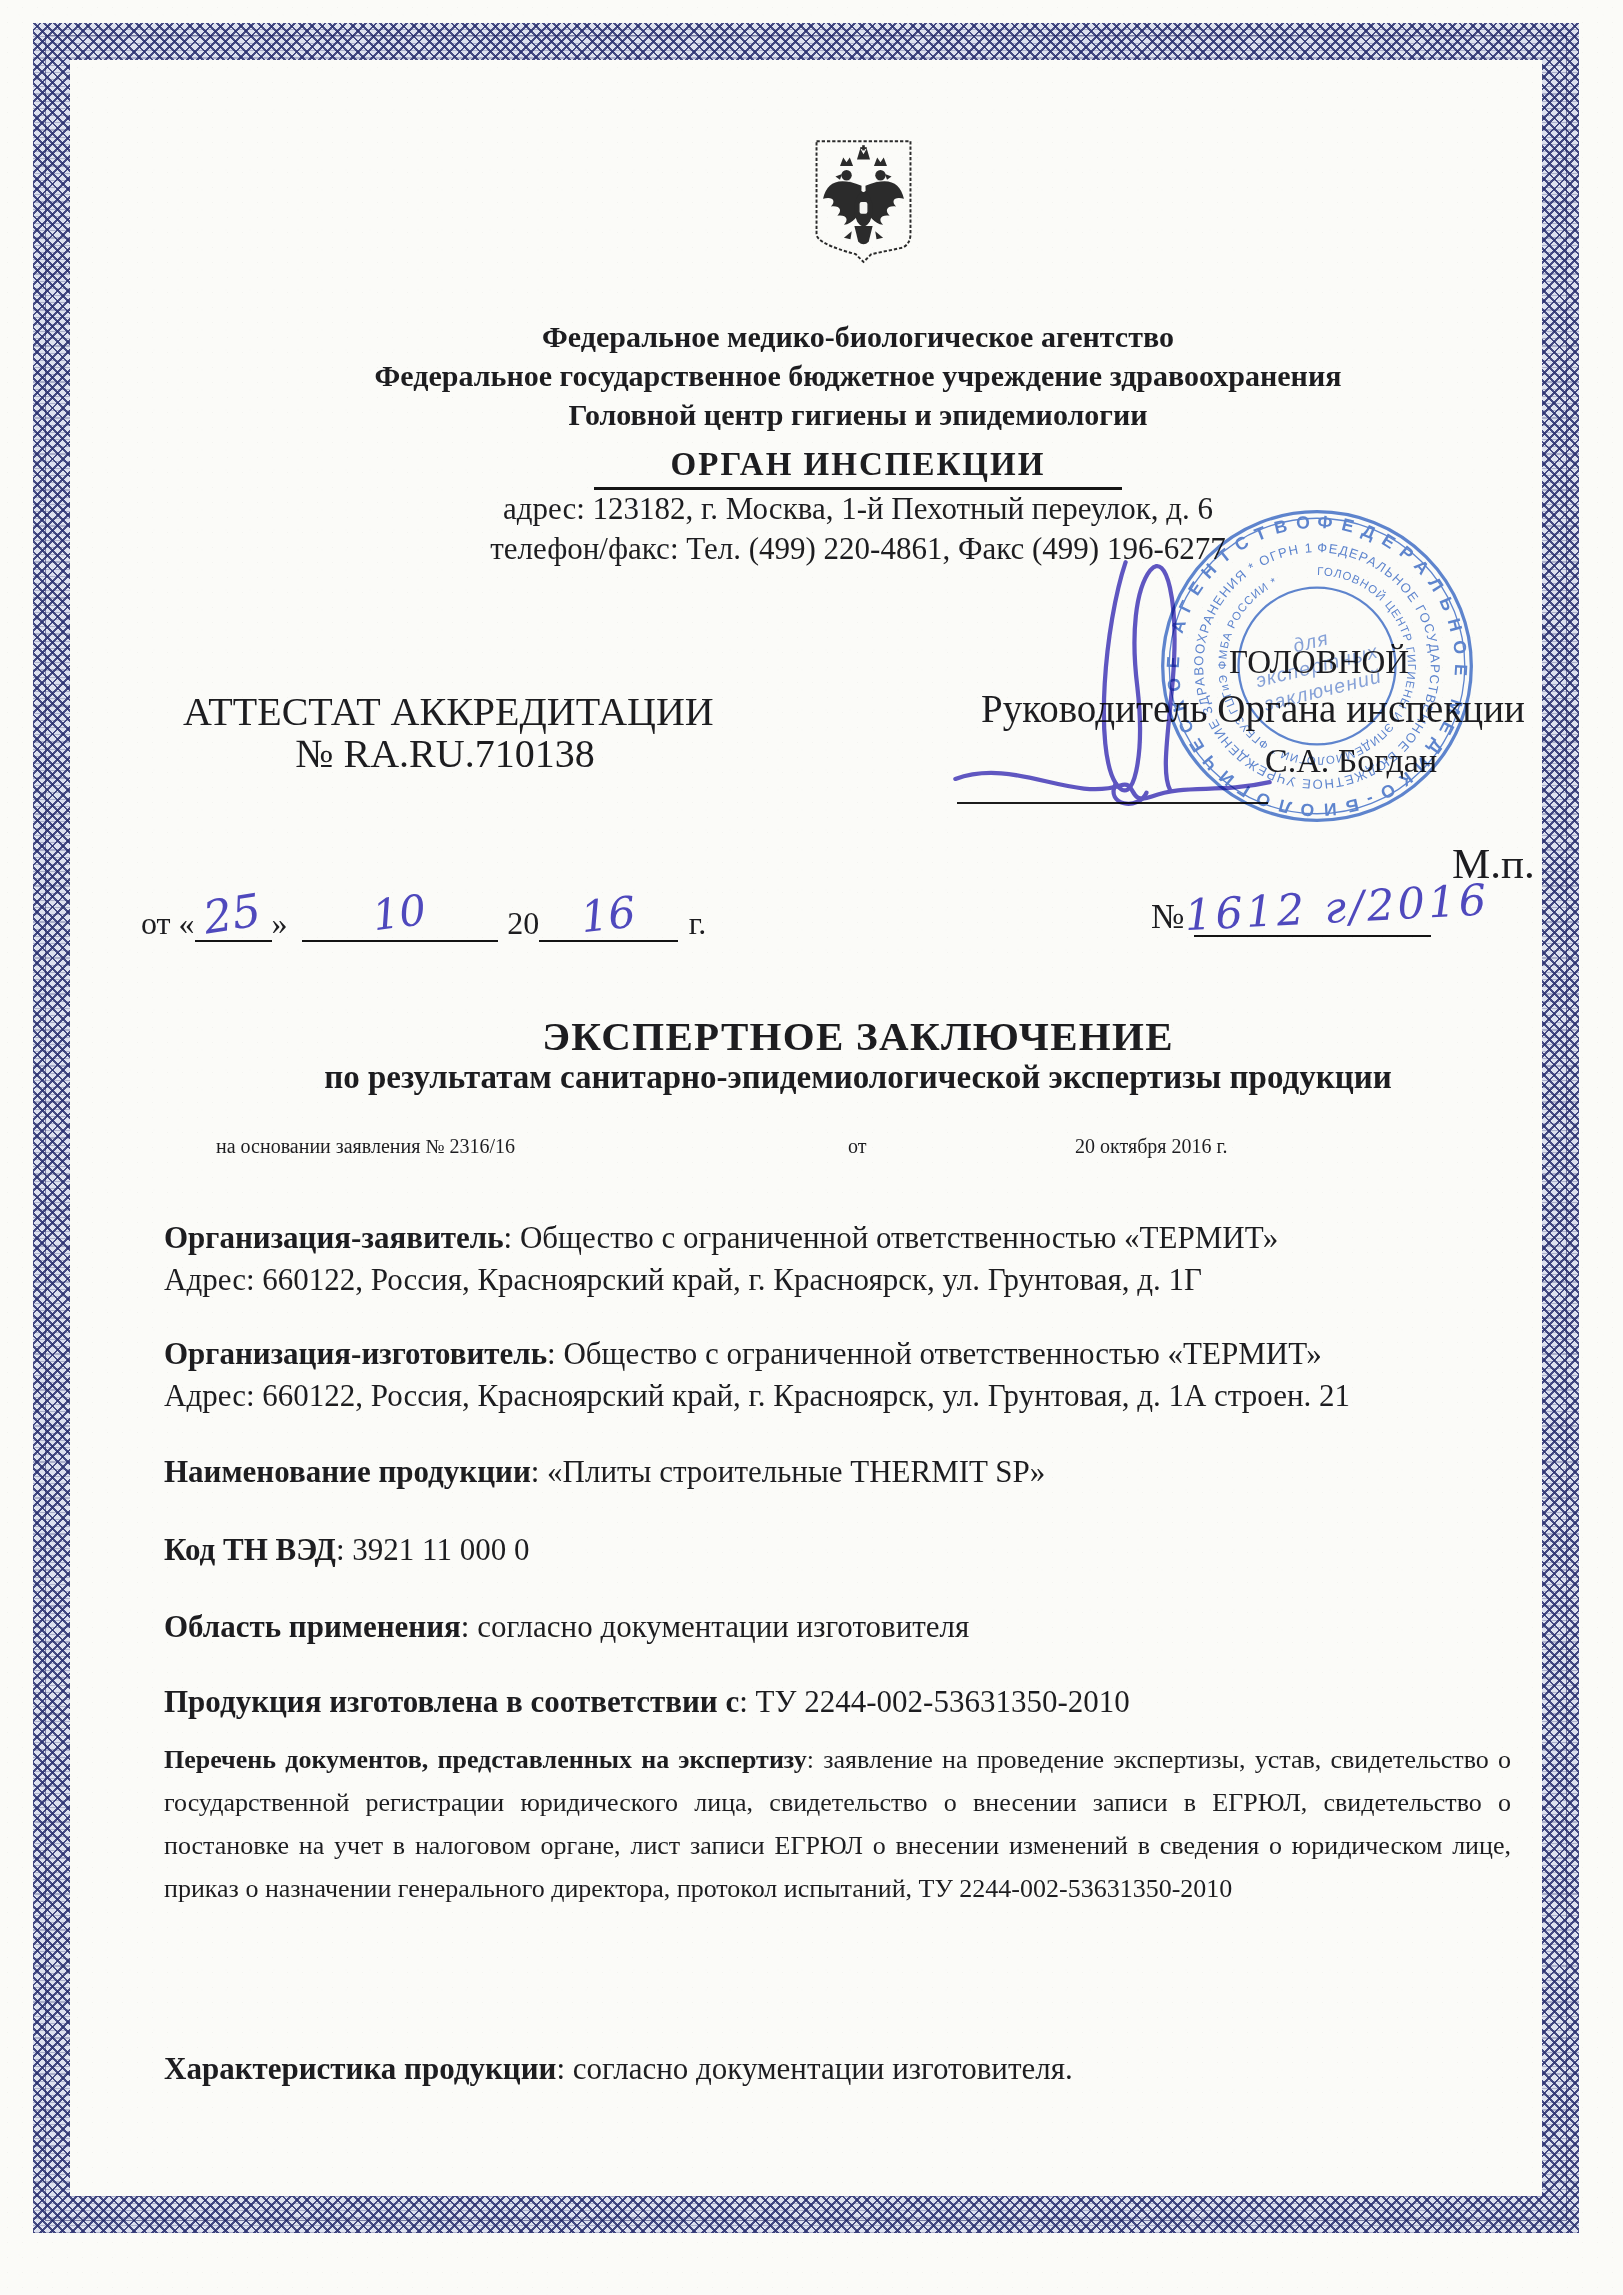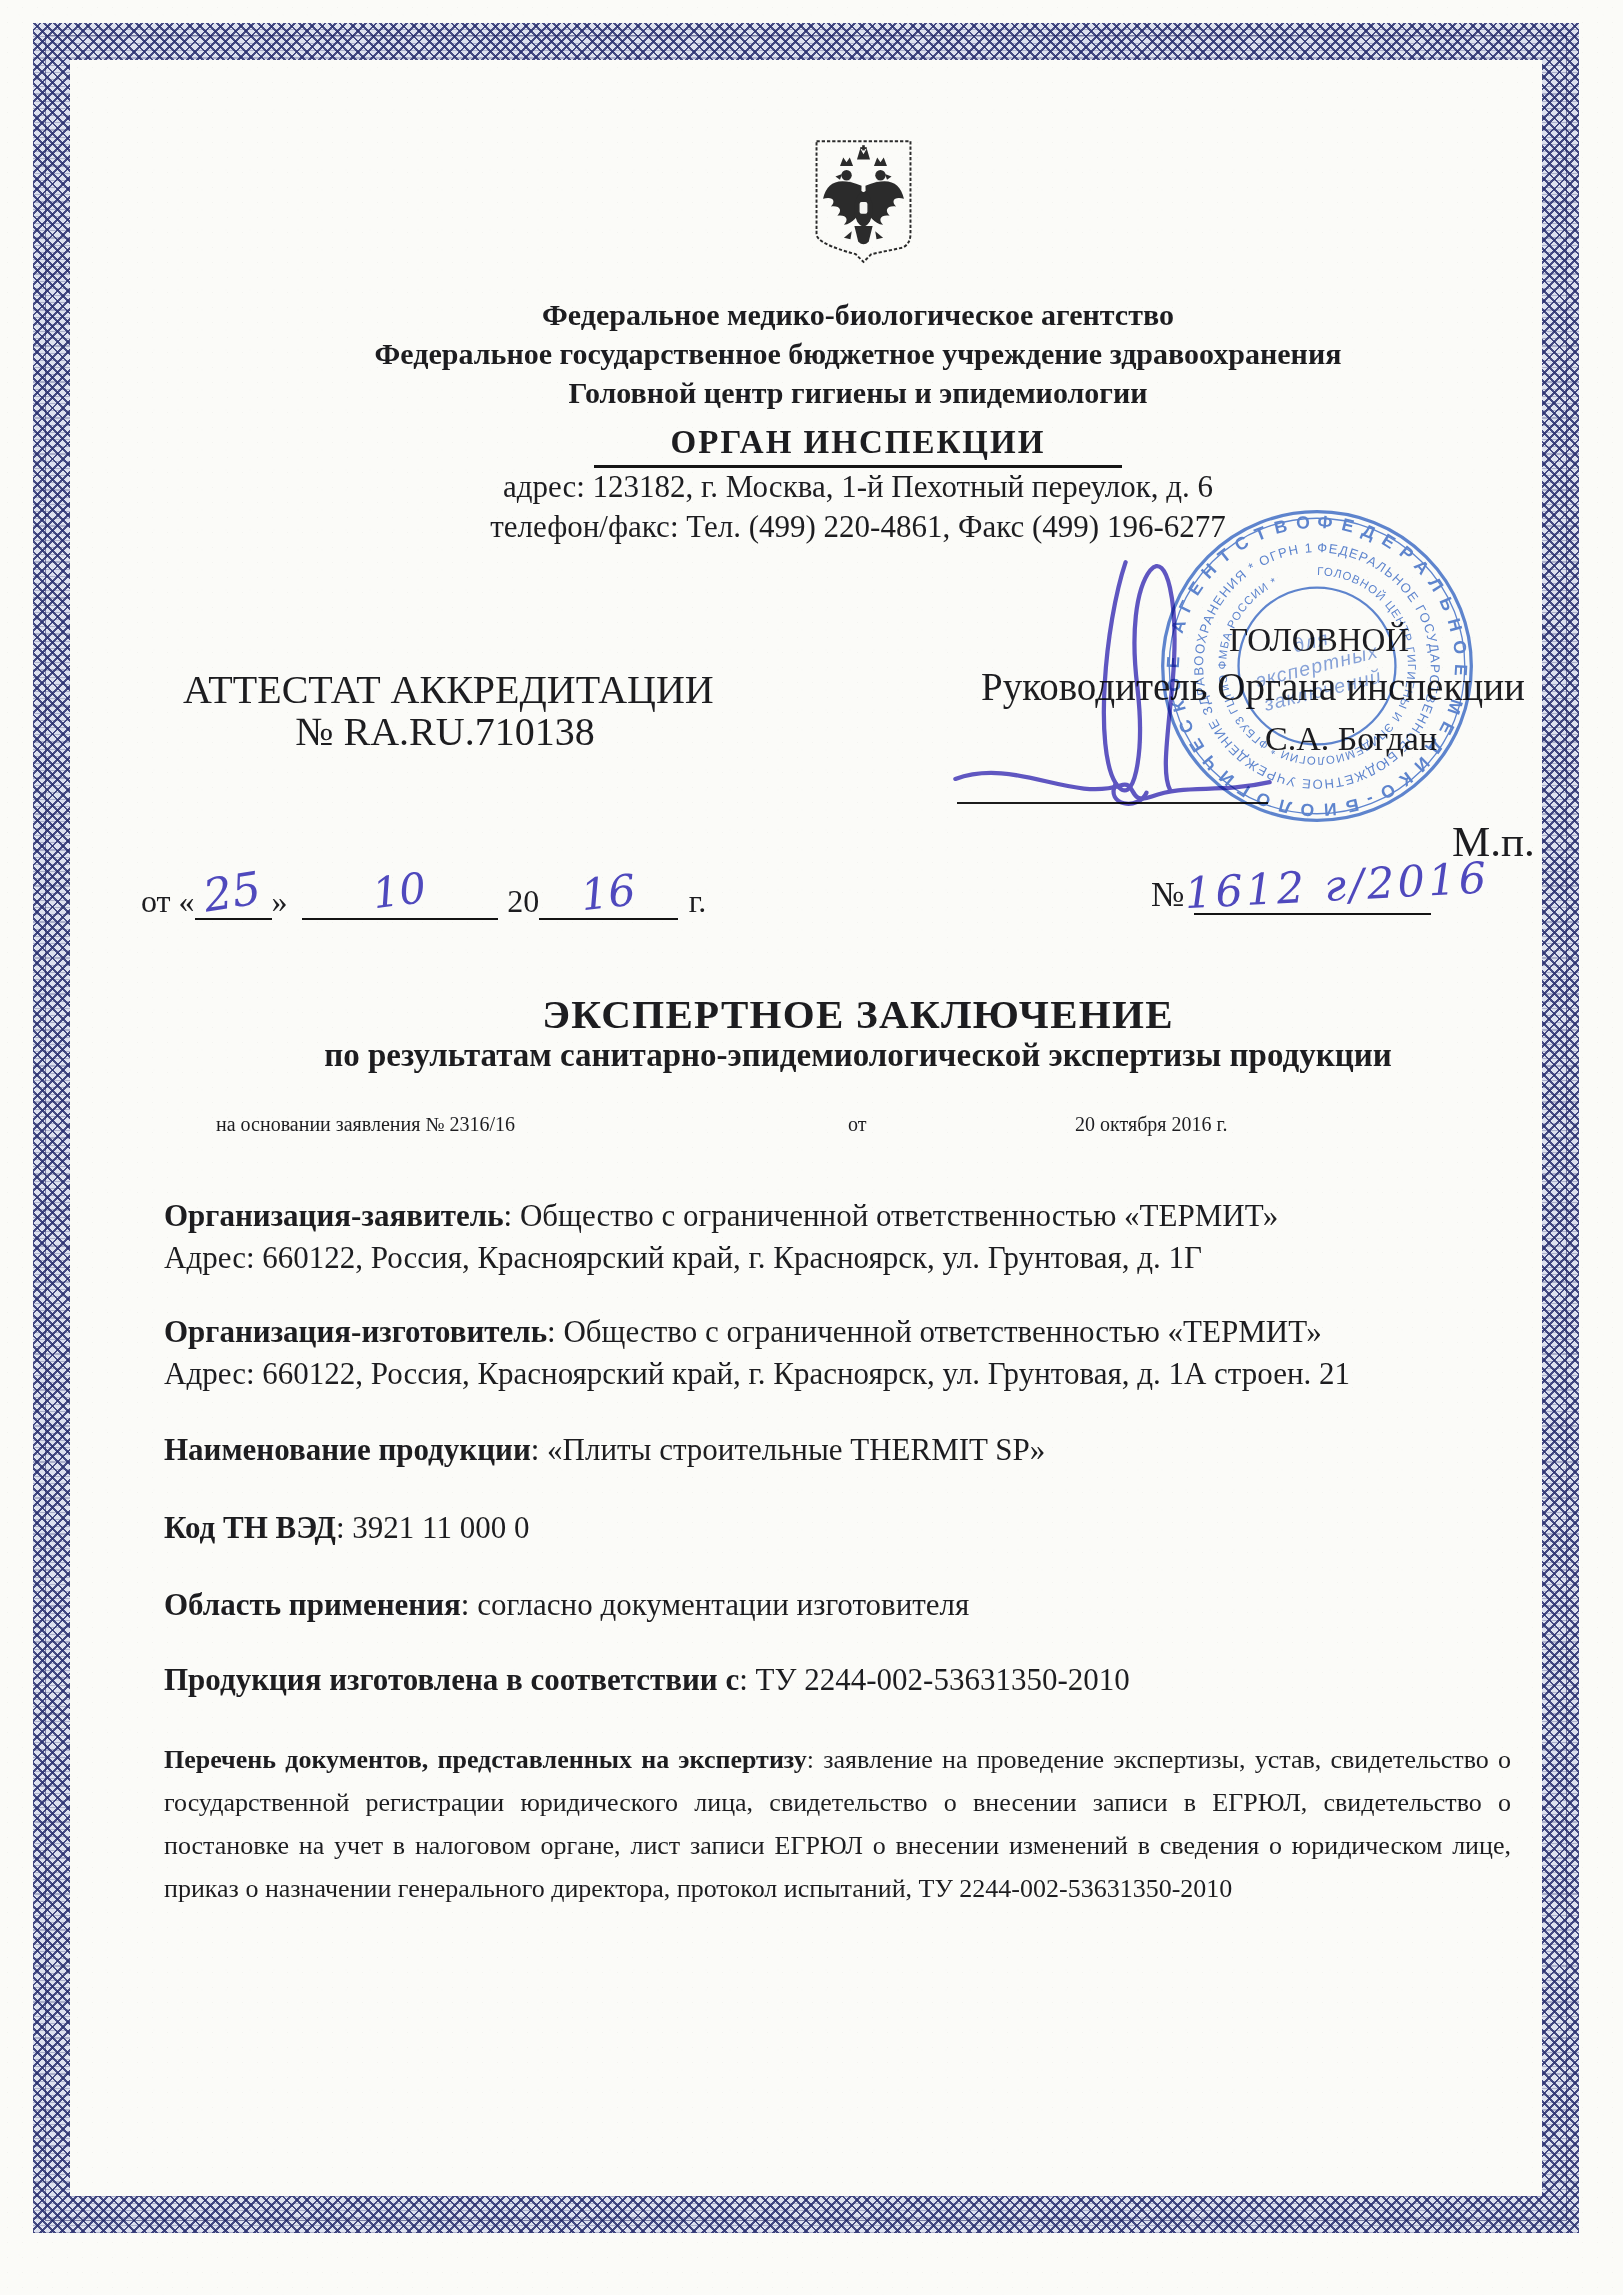--- a/index.html
+++ b/index.html
@@ -35,21 +35,21 @@
     content:"";position:absolute;inset:11.8px;border:1.3px solid rgba(32,38,96,.55);
   }
   .border-frame::after{
     content:"";position:absolute;inset:37px;
     background-color:var(--paper);
     background-image:
       radial-gradient(rgba(110,112,120,.055) 0.8px, transparent 0.9px),
       radial-gradient(rgba(110,112,120,.045) 0.7px, transparent 0.8px);
     background-size:15px 15px, 24px 20px;
   }
-  .abs{position:absolute;z-index:3;white-space:nowrap;}
+  .abs{position:absolute;z-index:3;white-space:nowrap;margin-top:22px;}
   .center-wrap{left:164px;width:1388px;text-align:center;}
   .b{font-weight:bold;}
   
   .hdr-line{font-size:30px;font-weight:bold;line-height:39px;}
   .organ{
     font-size:33px;font-weight:bold;letter-spacing:2px;
     padding:0 77px 3.9px 77px;border-bottom:3.9px solid #161616;display:inline-block;
   }
   .addr{font-size:31px;}
   
@@ -162,20 +162,21 @@
   <div class="abs body-line" style="top:1432px"><span class="b">Наименование продукции</span><span>: «Плиты строительные THERMIT SP»</span></div>
 
   <div class="abs body-line" style="top:1510px"><span class="b">Код ТН ВЭД</span><span>: 3921 11 000 0</span></div>
 
   <div class="abs body-line" style="top:1587px"><span class="b">Область применения</span><span>:  согласно документации изготовителя</span></div>
 
   <div class="abs body-line" style="top:1662px"><span class="b">Продукция изготовлена в соответствии с</span><span>: ТУ 2244-002-53631350-2010</span></div>
 
   <div class="para" style="top:1738px"><span class="b">Перечень документов, представленных на экспертизу</span><span>: заявление на проведение экспертизы, устав, свидетельство о государственной регистрации юридического лица, свидетельство о внесении записи в ЕГРЮЛ, свидетельство о постановке на учет в налоговом органе, лист записи ЕГРЮЛ о внесении изменений в сведения о юридическом лице, приказ о назначении генерального директора, протокол испытаний, ТУ 2244-002-53631350-2010</span></div>
 
+  <div class="abs body-line" style="top:2029px"><span class="b">Характеристика продукции</span><span>: согласно документации изготовителя.</span></div>
 
   <svg class="stamp" style="left:1147px;top:496px" width="340" height="340" viewBox="0 0 520 520">
     <g fill="none" stroke="#4d79cf">
       <circle cx="260" cy="260" r="236" stroke-width="5"></circle>
       <circle cx="260" cy="260" r="226" stroke-width="2"></circle>
       <circle cx="260" cy="260" r="120" stroke-width="3.5"></circle>
     </g>
     <defs>
       <path id="sr1" d="M260,49 a211,211 0 1,1 -0.02,0" fill="none"></path>
       <path id="sr2" d="M260,86 a174,174 0 1,1 -0.02,0" fill="none"></path>

